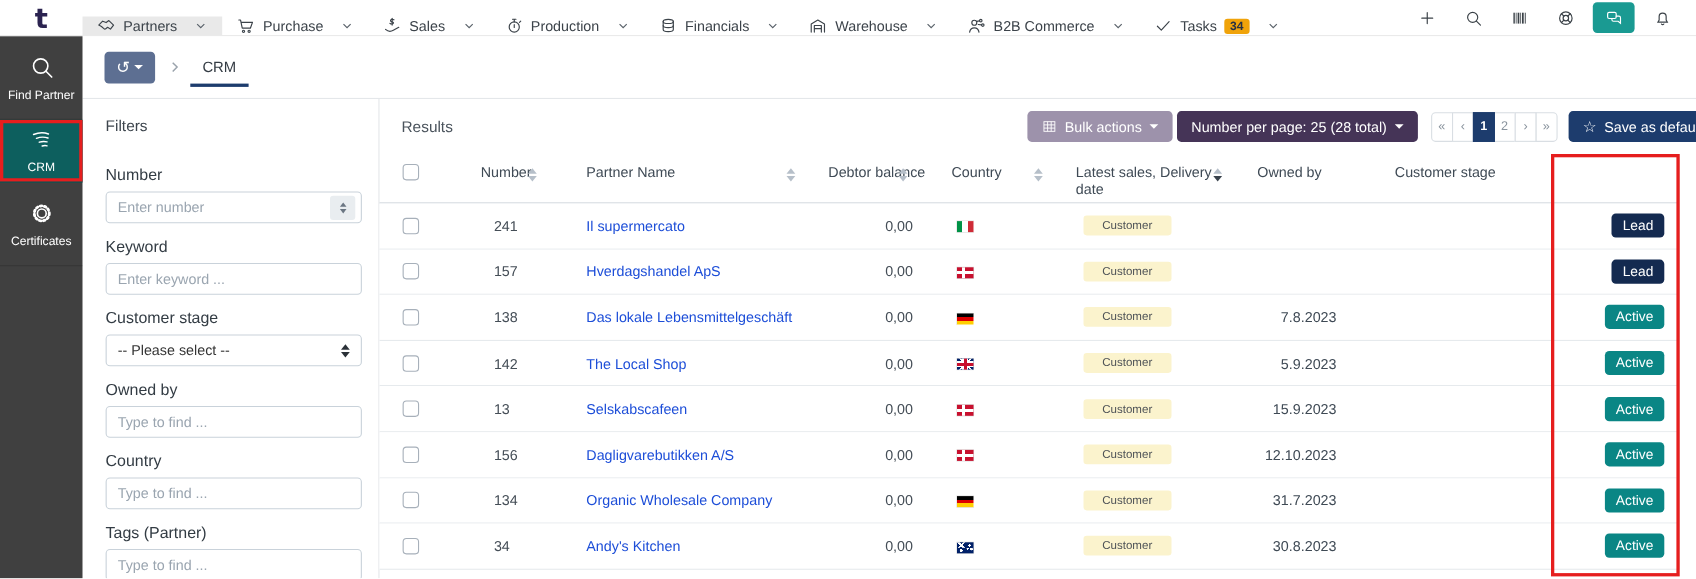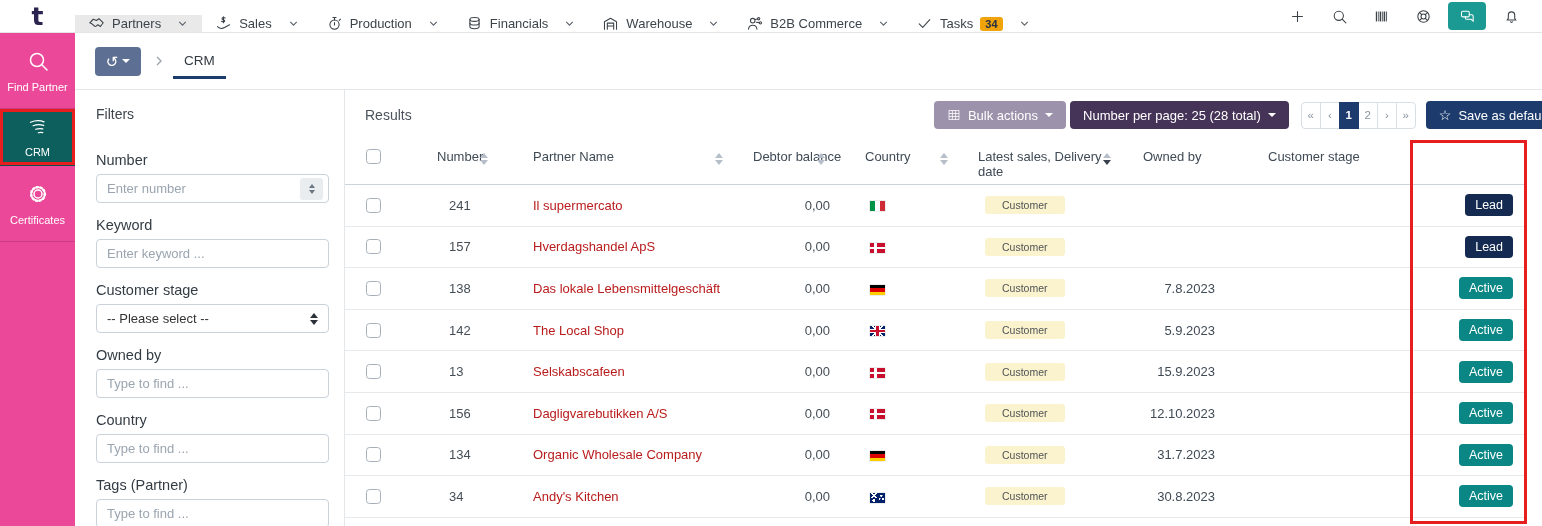--- a/index.html
+++ b/index.html
@@ -16,21 +16,21 @@
   .menu svg.mi { width:17px; height:17px; stroke:#3c434a; fill:none; stroke-width:1.5; stroke-linecap:round; stroke-linejoin:round; }
   .chev { width:13px; height:13px; stroke:#5a626a; fill:none; stroke-width:2; margin-left:8px; }
   .badge-tasks { background:#f0a30a; color:#253044; font-size:11px; font-weight:700; padding:1px 5px; border-radius:3px; }
   .topbar-actions { margin-left:auto; display:flex; align-items:center; gap:8px; padding-right:14px; }
   .tb-btn { width:34px; height:26px; display:flex; align-items:center; justify-content:center; border-radius:4px; cursor:pointer; }
   .tb-btn svg { width:17px; height:17px; stroke:#3b4248; fill:none; stroke-width:1.5; stroke-linecap:round; }
   .tb-btn.chat-active { background:#1a9a92; width:38px; height:28px; }
   .tb-btn.chat-active svg { stroke:#fff; }
 
   
-  .sidebar { position:absolute; left:0; top:33px; bottom:0; width:75px; background:#ec4899; z-index:3; }
+  .sidebar { position:absolute; left:0; top:33px; bottom:0; width:75px; background:#404040; z-index:3; }
   .sb-item { height:76px; display:flex; flex-direction:column; align-items:center; justify-content:center; gap:8px;
              color:#fff; font-size:11px; cursor:pointer; border-bottom:1px solid rgba(0,0,0,0.14); text-align:center; }
   .sb-item svg { width:24px; height:24px; stroke:#fff; fill:none; stroke-width:1.5; stroke-linecap:round; stroke-linejoin:round; }
   .sb-item.active { height:57px; background:#0d5f5e; box-shadow:inset 0 0 0 3px #e61e1e; }
   .sb-item.active svg { width:21px; height:21px; }
 
   
   .main { margin-left:75px; height:493px; display:flex; flex-direction:column; }
   .crumbbar { height:57px; display:flex; align-items:center; padding-left:20px; border-bottom:1px solid #e4e7ea; background:#fff; }
   .history-btn { height:29px; width:46px; background:#5d6f92; border:none; border-radius:4px; color:#fff;
@@ -91,21 +91,21 @@
   .sort i { width:0; height:0; border-left:4px solid transparent; border-right:4px solid transparent; }
   .sort .u { border-bottom:5px solid #b6bfc9; } .sort .d { border-top:5px solid #b6bfc9; }
   .sort.desc .d { border-top-color:#39424c; }
   .s-number { right:20px; } .s-name { right:7px; } .s-balance { right:20px; } .s-country { right:12px; } .s-latest { right:14px; }
 
   .tbody .trow { height:41.6px; align-items:center; border-bottom:1px solid #e6eaed; background:#fff; cursor:pointer; }
   .td { font-size:13px; color:#454e57; }
   .td-check, .th-check { padding-left:21px; }
   .checkbox { display:block; width:15px; height:15px; border:1.5px solid #a7b0ba; border-radius:3.5px; background:#fff; cursor:pointer; }
   .td-number { padding-left:29px; }
-  .td-name { padding-left:25px; color:#b91c1c; }
+  .td-name { padding-left:25px; color:#1d4ed8; }
   .td-balance { text-align:right; padding-right:15px; }
   .td-country { padding-left:25px; }
   .td-tags { padding-left:25px; }
   .td-date { text-align:right; padding-right:20px; color:#3f4a55; }
   .td-stage { display:flex; justify-content:flex-end; padding-right:14px; }
 
   .flag { display:inline-block; width:15px; height:10px; box-shadow:0 0 0 0.5px rgba(0,0,0,0.15); vertical-align:middle; }
   .flag-it { background:linear-gradient(90deg,#009246 0 33%,#fff 33% 66%,#ce2b37 66%); }
   .flag-de { background:linear-gradient(180deg,#000 0 33%,#d00 33% 66%,#ffce00 66%); }
   .flag-dk { background-color:#c8102e;
@@ -144,20 +144,31 @@
 <div class="screen">
 
   <header class="topbar">
     <div class="logo">t</div>
     <nav class="menus">
       <div class="menu active">
         <svg class="mi" viewBox="0 0 24 24">
             <path d="M2.5 11l5-5 4.5 1.8 3.5-2.6 6 5.8-4 5.2-3.6-2.4-2.4 1.9a1.8 1.8 0 0 1-2.4-.2L6 12.8z"></path>
           </svg>
         <span>Partners</span>
+        <svg class="chev" viewBox="0 0 24 24">
+            <polyline points="6 9 12 15 18 9"></polyline>
+          </svg>
+      </div>
+      <div class="menu">
+        <svg class="mi" viewBox="0 0 24 24">
+            <path d="M3 4.5h2.2L7.4 15h10.4L20.5 7.5H6"></path>
+            <circle cx="9" cy="19" r="1.4"></circle>
+            <circle cx="16.2" cy="19" r="1.4"></circle>
+          </svg>
+        <span>Purchase</span>
         <svg class="chev" viewBox="0 0 24 24">
             <polyline points="6 9 12 15 18 9"></polyline>
           </svg>
       </div>
       <div class="menu">
         <svg class="mi" viewBox="0 0 24 24">
             <path d="M12 2.5v8.5"></path>
             <path d="M14.3 4.2c-2.6-1.3-5.2 0-4.1 1.7 1 1.6 4.2.8 3.3 2.8-.6 1.4-3.1 1-4.3.2"></path>
             <path d="M3.5 16.5c2.6 2.4 7 2.9 10 1.2l7-3.9"></path>
           </svg>

